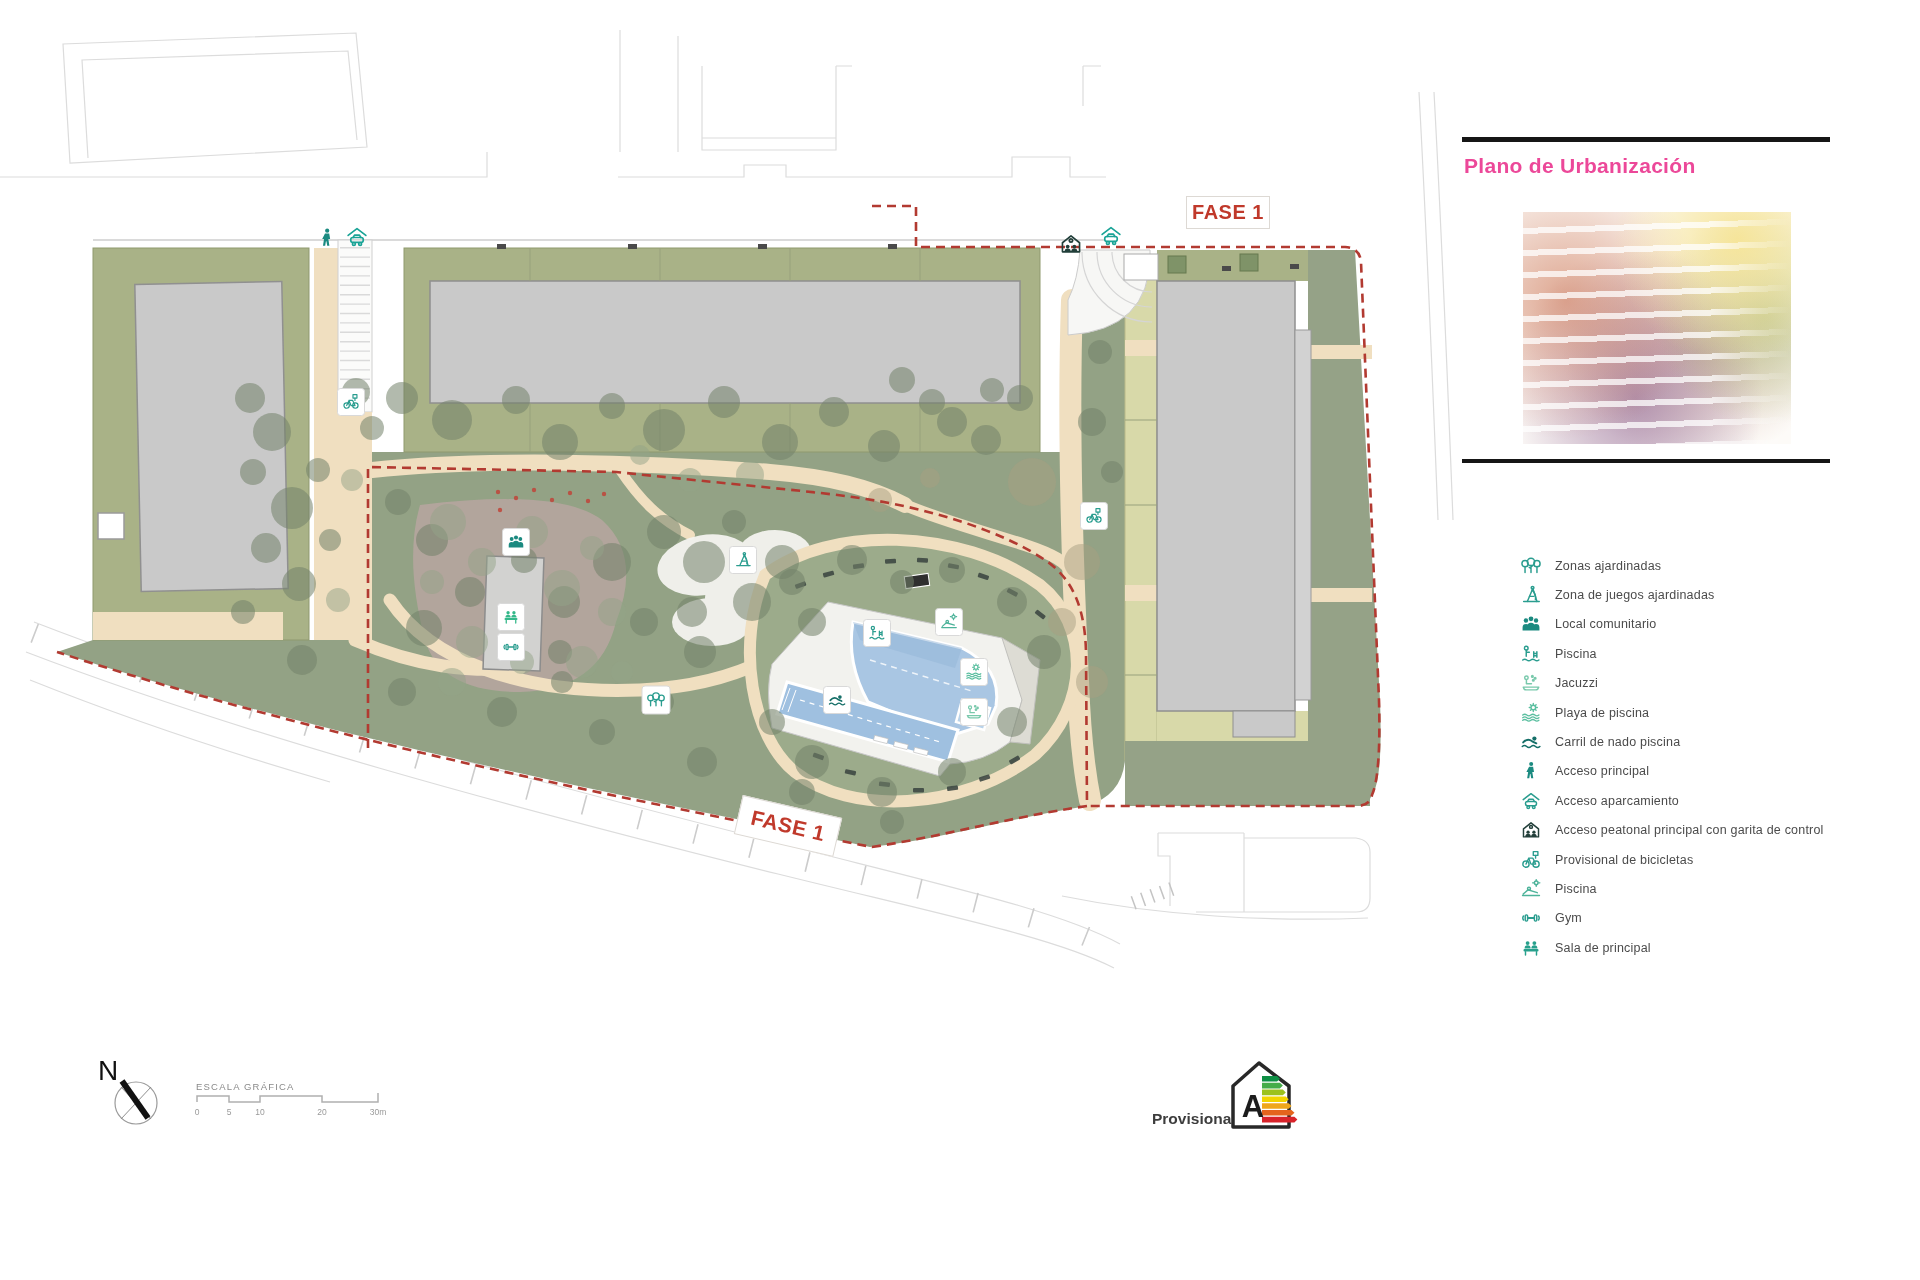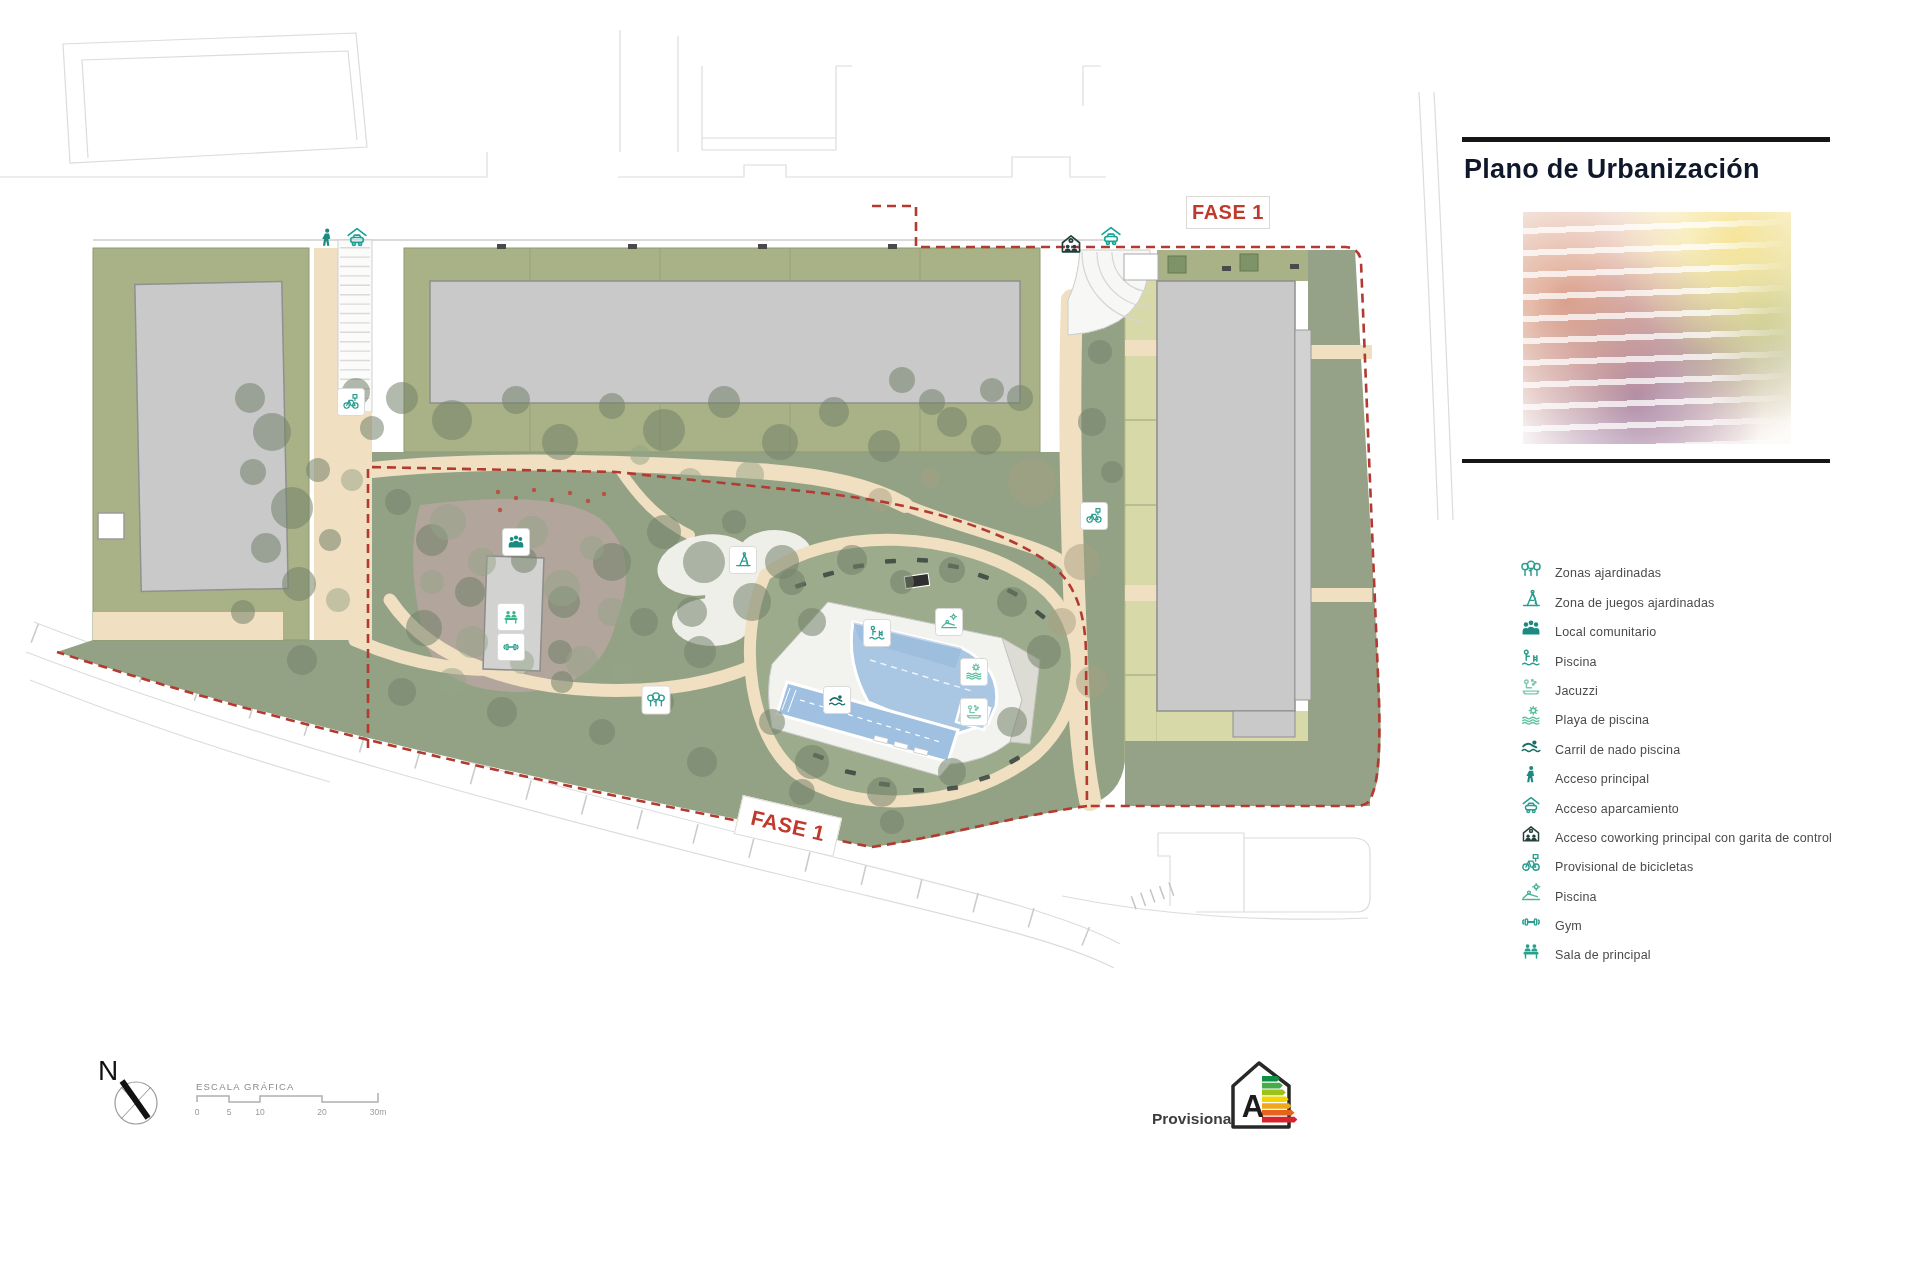--- a/index.html
+++ b/index.html
@@ -5,37 +5,37 @@
   html,body{margin:0;padding:0;background:#ffffff;}
   .stage{position:relative;width:1920px;height:1280px;background:#fff;overflow:hidden;
          font-family:"Liberation Sans",sans-serif;}
   .plan-svg{position:absolute;left:0;top:0;}
   svg{font-family:"Liberation Sans",sans-serif;}
 
   
   .rule{position:absolute;background:#161616;}
   .rule-top{left:1462px;top:137px;width:368px;height:5px;}
   .rule-bottom{left:1462px;top:459px;width:368px;height:4px;}
-  .page-title{position:absolute;left:1464px;top:154px;font-size:27px;font-weight:bold;
-              color:#0f172a;letter-spacing:.3px;white-space:nowrap;}
+  .page-title{position:absolute;left:1464px;top:154px;font-size:21px;font-weight:bold;
+              color:#ec4899;letter-spacing:.3px;white-space:nowrap;}
   .render-img{position:absolute;left:1523px;top:212px;width:268px;height:232px;
     background:
       radial-gradient(circle at 80% 12%, rgba(246,228,150,.95), rgba(246,228,150,0) 42%),
       radial-gradient(circle at 90% 45%, rgba(160,180,95,.55), rgba(160,180,95,0) 40%),
       radial-gradient(circle at 16% 38%, rgba(205,120,88,.65), rgba(205,120,88,0) 52%),
       radial-gradient(ellipse at 42% 80%, rgba(150,108,150,.7), rgba(150,108,150,0) 58%),
       radial-gradient(ellipse at 65% 60%, rgba(188,138,120,.5), rgba(188,138,120,0) 55%),
       #fdfbf8;
   }
   .render-img::after{content:"";position:absolute;inset:0;
       background:repeating-linear-gradient(178deg, rgba(255,255,255,0) 0 16px,
       rgba(255,255,255,.75) 16px 22px);
       mask-image:linear-gradient(to right,#000 70%,transparent);}
   .legend{position:absolute;left:1520px;top:551px;}
-  .legend-item{display:flex;align-items:flex-end;height:29.4px;gap:13px;}
+  .legend-item{display:flex;align-items:center;height:29.4px;gap:13px;}
   .legend-item svg{width:22px;height:22px;flex:0 0 auto;display:block;}
   .legend-item .lbl{font-size:12.5px;color:#4b4b4b;letter-spacing:.2px;white-space:nowrap;}
 
   
   .fase{position:absolute;display:flex;align-items:center;justify-content:center;
         background:#fff;border:1px solid #ddd9d4;color:#c0392b;font-weight:bold;
         letter-spacing:.5px;}
   .fase-top{left:1186px;top:196px;width:82px;height:31px;font-size:20px;}
   .fase-bottom{left:737px;top:806px;width:100px;height:38px;font-size:21px;
                transform:rotate(13deg);}
@@ -549,21 +549,21 @@
     <svg viewBox="0 0 24 24" style="color: rgb(42, 157, 143);">
       <use href="#sym-car-roof-icon"></use>
     </svg>
     <span class="lbl">Acceso aparcamiento</span>
   </div>
 
   <div class="legend-item">
     <svg viewBox="0 0 24 24" style="color: rgb(34, 63, 58);">
       <use href="#sym-garita-icon"></use>
     </svg>
-    <span class="lbl">Acceso coworking principal con garita de control</span>
+    <span class="lbl">Acceso peatonal principal con garita de control</span>
   </div>
 
   <div class="legend-item">
     <svg viewBox="0 0 24 24" style="color: rgb(42, 157, 143);">
       <use href="#sym-bicycle-icon"></use>
     </svg>
     <span class="lbl">Provisional de bicicletas</span>
   </div>
 
   <div class="legend-item">

